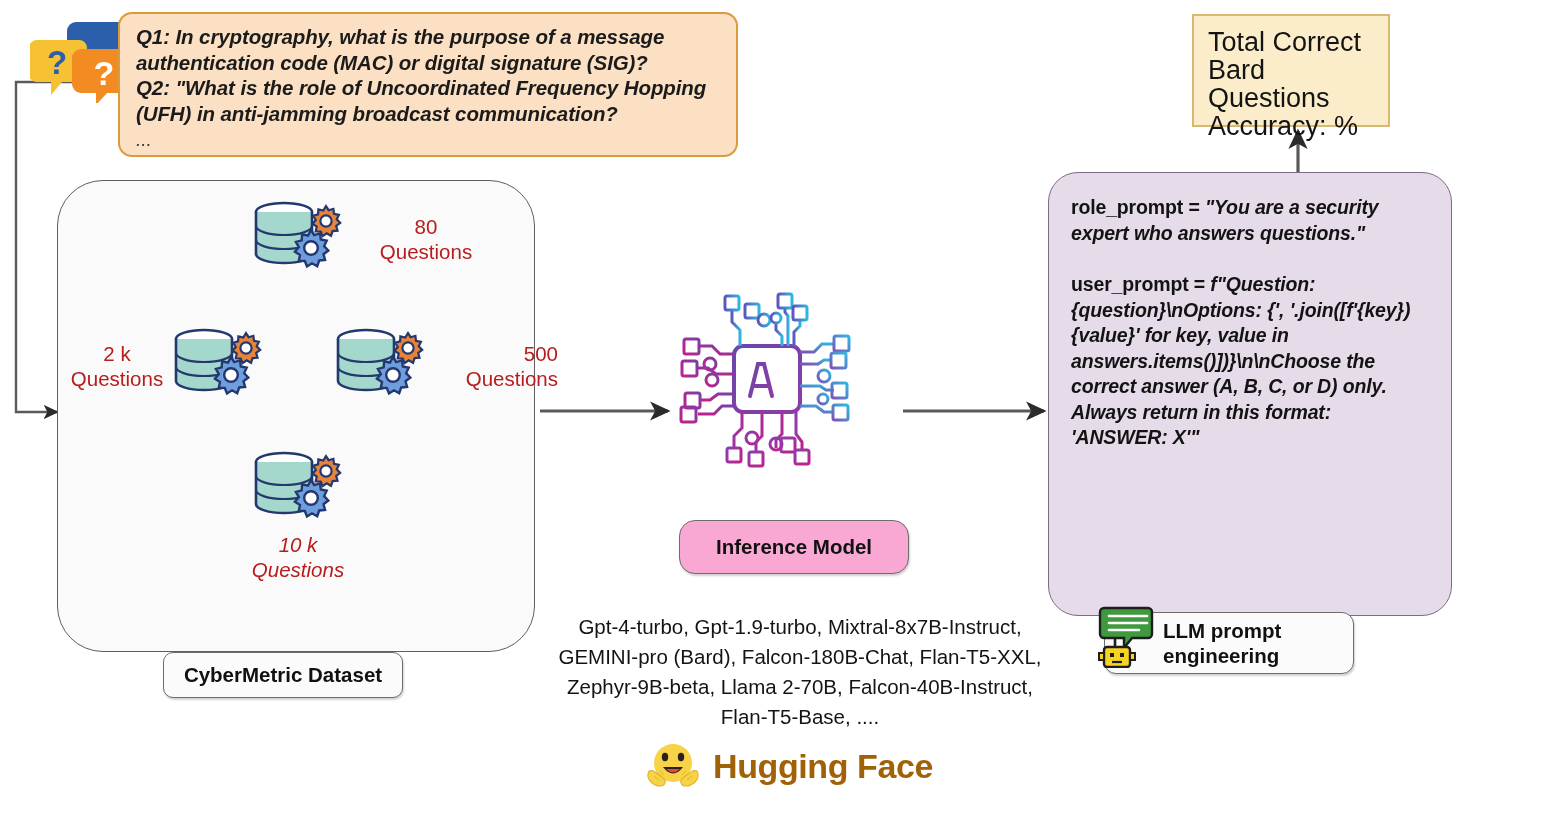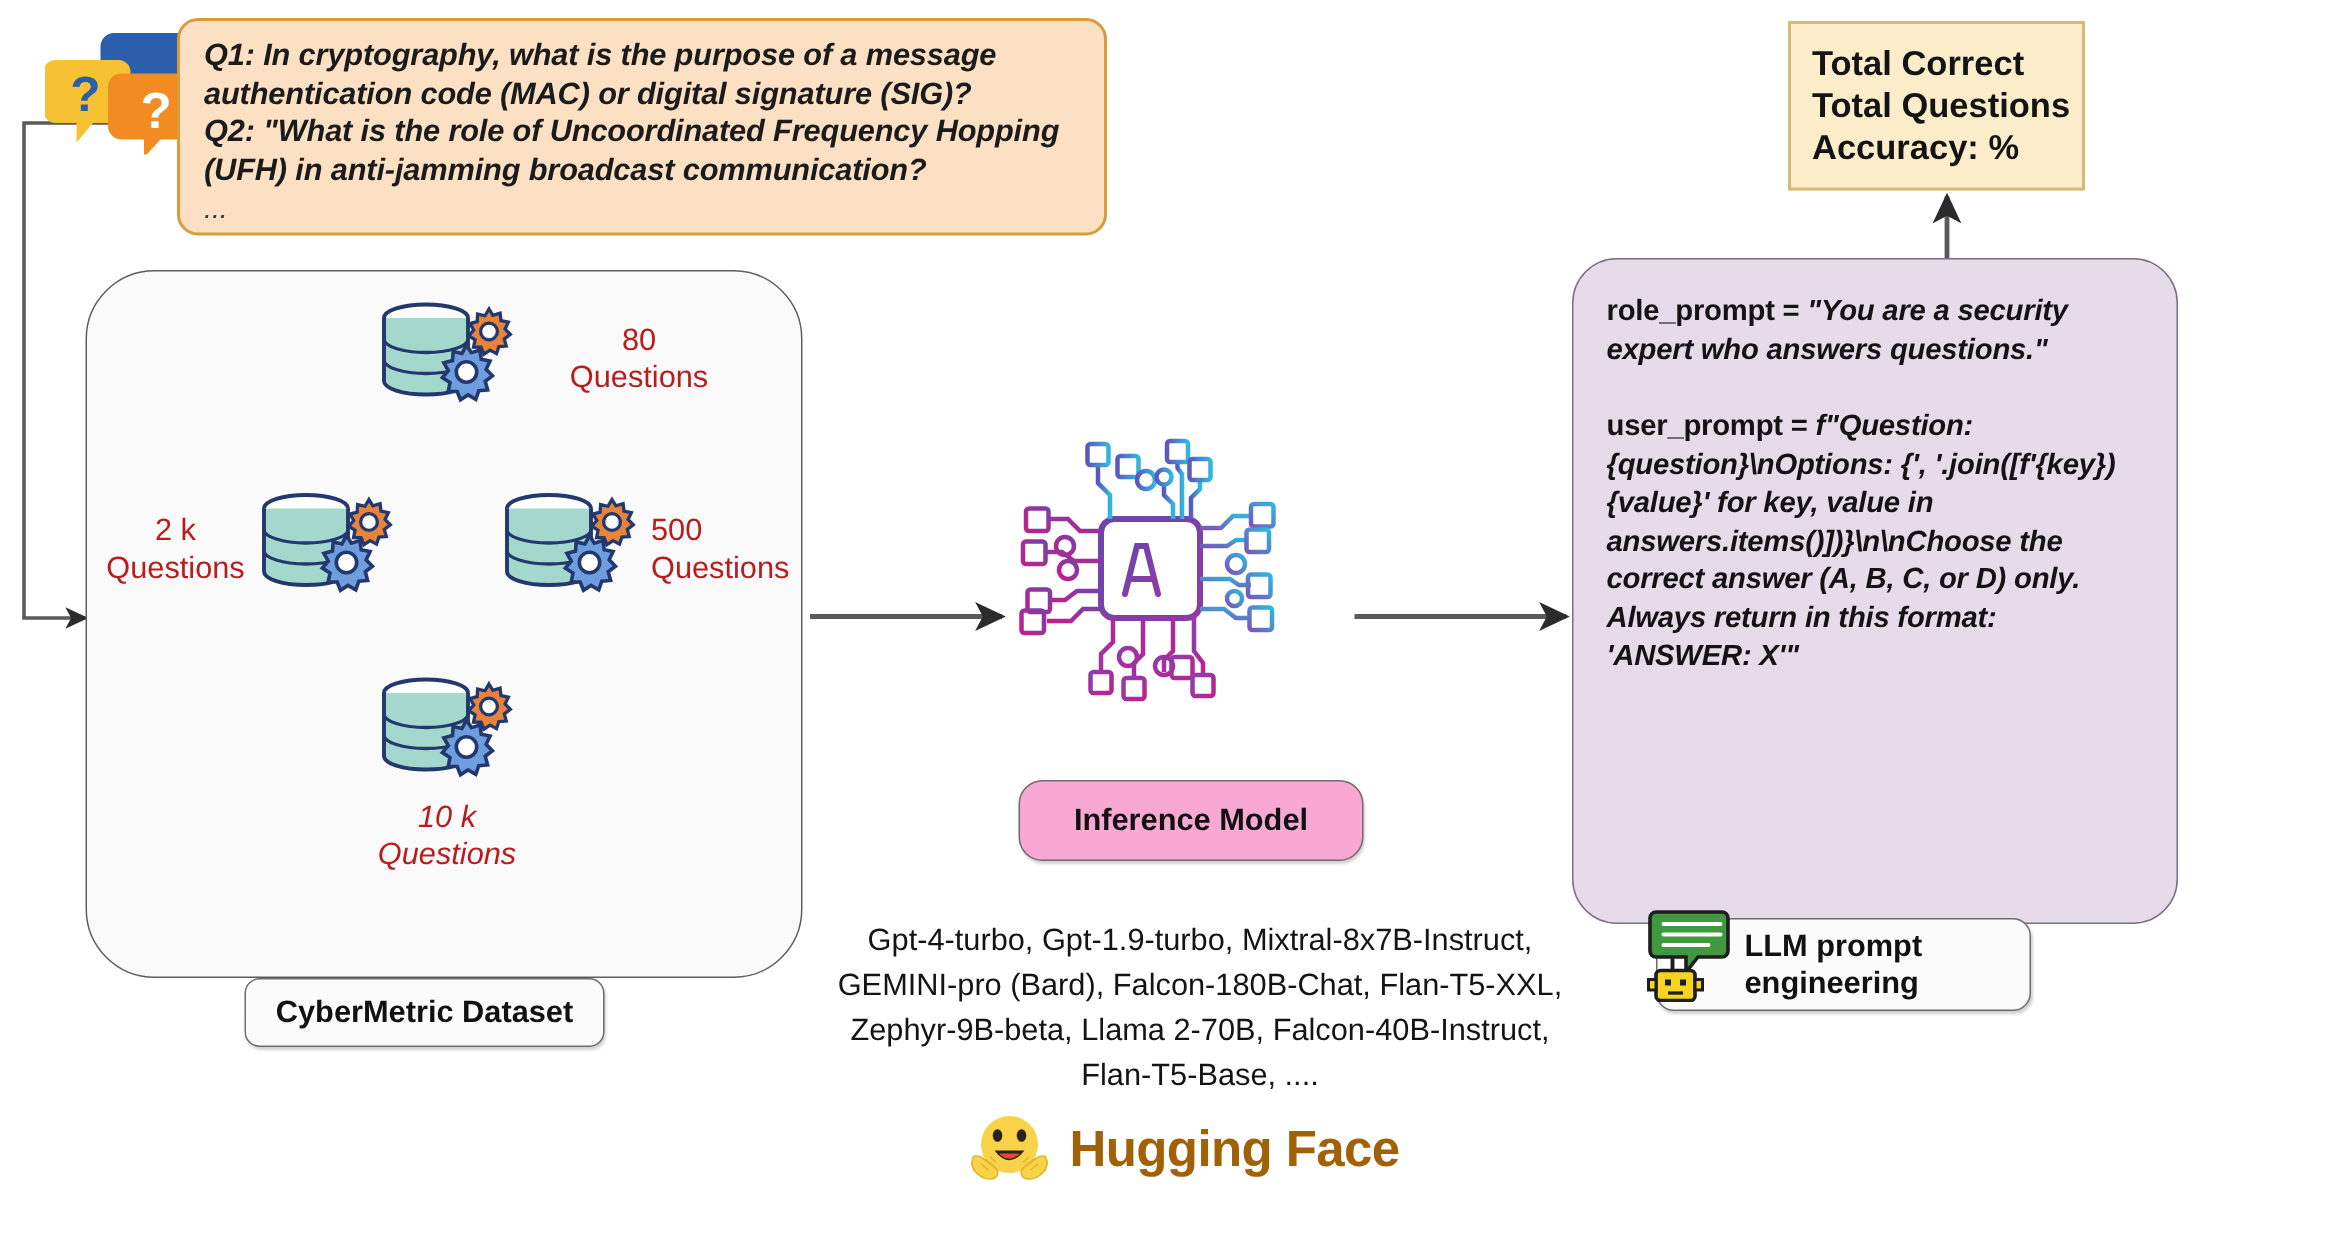--- a/index.html
+++ b/index.html
@@ -163,22 +163,22 @@
 
   
   #results-box {
     left: 1192px; top: 14px; width: 198px; height: 113px;
     background: #fbedc9;
     border: 2px solid #d6b973;
     box-sizing: border-box;
     padding: 12px 0 0 14px;
   }
   #results-box .rline {
-    font-size: 23px;
-    font-weight: bold;
+    font-size: 27px;
+    font-weight: normal;
     line-height: 28px;
     color: #141414;
   }
 
   
   #connectors {
     left: 0; top: 0; width: 1557px; height: 827px;
     pointer-events: none;
   }
 </style>
@@ -268,21 +268,21 @@
       <path d="M8,42 a28,9 0 0 0 56,0" fill="none" stroke="#23386e" stroke-width="2.2"></path>
       <g transform="translate(64,8)">
         <path d="M14,0 l2.6,4.2 l4.8,-1.4 l0.6,5 l4.9,1 l-2.2,4.5 l3.5,3.6 l-4,3 l1.3,4.8 l-4.9,0.4 l-1.6,4.7 l-4.3,-2.4 l-4.1,2.7 l-1.9,-4.6 l-5,-0.1 l1,-4.9 l-4.2,-2.7 l3.3,-3.8 l-2.5,-4.3 l4.8,-1.3 l0.3,-5 l4.9,1.1 z" fill="#e8833a" stroke="#23386e" stroke-width="2.2"></path>
         <circle cx="14" cy="15" r="5.6" fill="#ffffff" stroke="#23386e" stroke-width="2.2"></circle>
       </g>
       <g transform="translate(46,32)">
         <path d="M17,0 l3.2,5.1 l5.8,-1.7 l0.8,6.1 l5.9,1.2 l-2.6,5.5 l4.2,4.3 l-4.8,3.7 l1.6,5.8 l-5.9,0.5 l-2,5.7 l-5.2,-2.9 l-5,3.2 l-2.2,-5.5 l-6,-0.1 l1.2,-5.9 l-5.1,-3.3 l4,-4.6 l-3,-5.2 l5.8,-1.5 l0.4,-6.1 l5.9,1.3 z" fill="#6f9ede" stroke="#23386e" stroke-width="2.4"></path>
         <circle cx="17" cy="18" r="6.8" fill="#ffffff" stroke="#23386e" stroke-width="2.4"></circle>
       </g>
     </svg>
-    <div class="db-label" style="left:104px; top:16px; width:124px; text-align:left;">500
+    <div class="db-label" style="left:104px; top:16px; width:124px; text-align:right;">500
 Questions</div>
   </div>
 
   <div class="db-item abs" style="left:248px; top:448px; width:110px; height:80px;font-style:italic;">
     <svg class="db-icon" width="100" height="80" viewBox="0 0 100 80">
       <ellipse cx="36" cy="14" rx="28" ry="9" fill="#ffffff" stroke="#23386e" stroke-width="2.6"></ellipse>
       <path d="M8,14 v42 a28,9 0 0 0 56,0 v-42" fill="#a5d8cd" stroke="#23386e" stroke-width="2.6"></path>
       <path d="M8,28 a28,9 0 0 0 56,0" fill="none" stroke="#23386e" stroke-width="2.2"></path>
       <path d="M8,42 a28,9 0 0 0 56,0" fill="none" stroke="#23386e" stroke-width="2.2"></path>
       <g transform="translate(64,8)">
@@ -451,17 +451,17 @@
     <rect x="6" y="41" width="26" height="20" rx="3" fill="#f6d41f" stroke="#1e1e1e" stroke-width="2.4"></rect>
     <rect x="1" y="47" width="5" height="7" fill="#f6d41f" stroke="#1e1e1e" stroke-width="2"></rect>
     <rect x="32" y="47" width="5" height="7" fill="#f6d41f" stroke="#1e1e1e" stroke-width="2"></rect>
     <rect x="12" y="47" width="4" height="4" fill="#1e1e1e"></rect>
     <rect x="22" y="47" width="4" height="4" fill="#1e1e1e"></rect>
     <path d="M14,56 h10" stroke="#1e1e1e" stroke-width="2.2"></path>
   </svg>
 
   <div id="results-box" class="abs">
     <div class="rline">Total Correct</div>
-    <div class="rline">Total Questions</div>
+    <div class="rline">Bard Questions</div>
     <div class="rline">Accuracy: %</div>
   </div>
 
 </div>
 
 </body></html>

